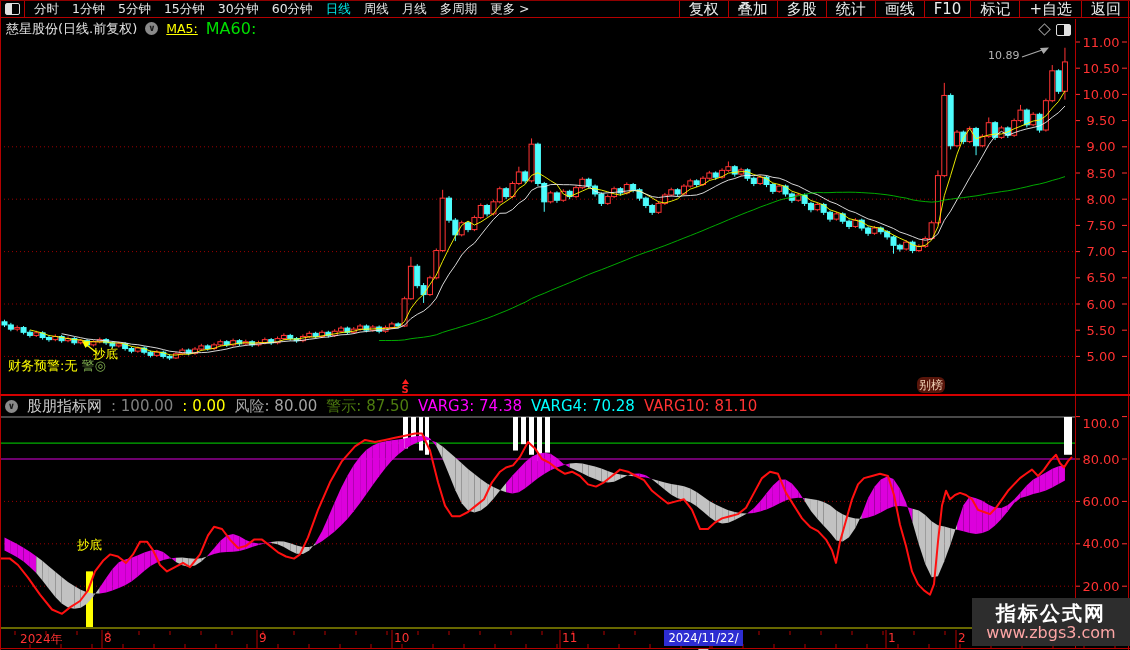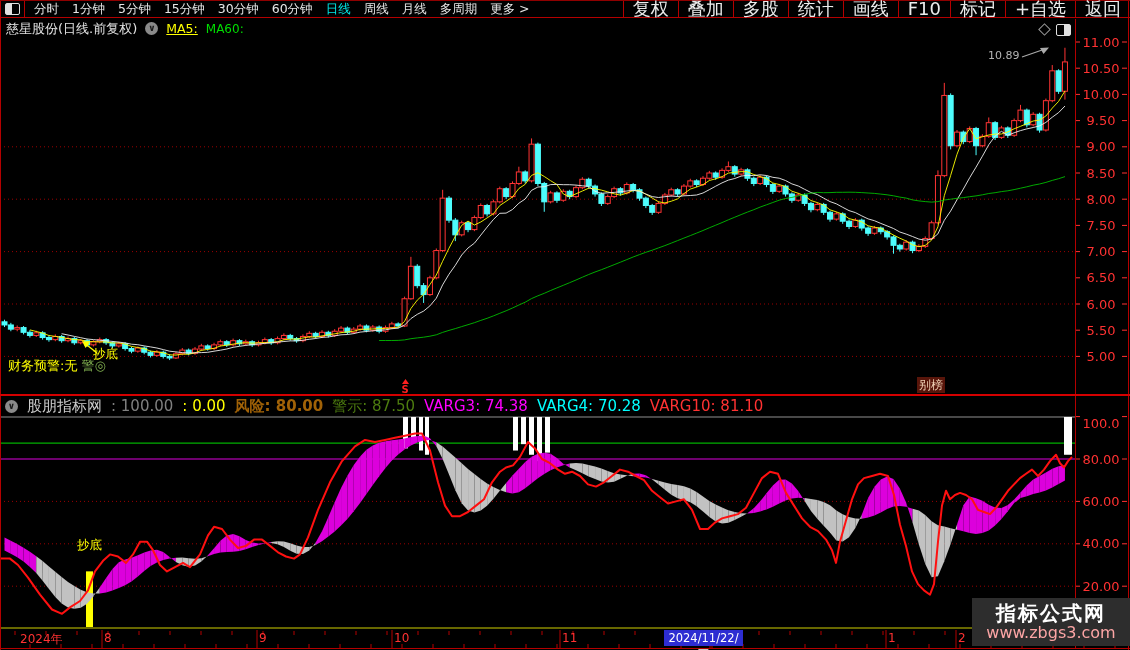--- a/index.html
+++ b/index.html
@@ -9,43 +9,43 @@
   .txt{position:absolute;z-index:3;white-space:nowrap;}
   
   #toolbar{position:absolute;left:0;top:0;width:1130px;height:18px;z-index:4;display:flex;
            align-items:center;border-top:1px solid #8f0000;border-bottom:1px solid #b40000;box-sizing:border-box;text-decoration:underline;}
   #win-icon-cell{width:25px;height:100%;display:flex;align-items:center;justify-content:center;
                  border-right:1px solid #b40000;box-sizing:border-box;}
   #menu{display:flex;gap:13px;padding-left:9px;}
   .menu-item{font-size:12.5px;color:#e6e6e6;line-height:16px;cursor:default;}
   .menu-item.active{color:#00e8e8;}
   #toolbtns{margin-left:auto;display:flex;height:100%;}
-  .tb-btn{font-size:18px;color:#ececec;line-height:16px;padding:0 9px;border-left:1px solid #b40000;
+  .tb-btn{font-size:15px;color:#ececec;line-height:16px;padding:0 9px;border-left:1px solid #b40000;
           display:flex;align-items:center;}
   
   #titlebar{position:absolute;left:6px;top:20px;height:17px;z-index:3;display:flex;gap:8px;align-items:center;}
   #stock-title{font-size:13px;color:#e2e2e2;}
   .ma5{font-size:12.5px;color:#ffff00;text-decoration:underline;}
-  .ma60{font-size:12px;color:#00dd00;}
+  .ma60{font-size:16px;color:#00dd00;}
   .chev{width:13px;height:13px;border-radius:50%;background:#8a8a8a;color:#1a1a1a;font-size:9px;
         line-height:13px;text-align:center;font-weight:bold;}
   
   #indheader{position:absolute;left:5px;top:398px;height:16px;z-index:3;display:flex;gap:9px;align-items:center;}
   .ind-item{font-size:15px;line-height:15px;}
   
   .panel-icon{width:13px;height:10px;border:1.5px solid #e0e0e0;border-radius:2px;position:relative;background:#000;}
   .panel-icon.fill-right::after{content:"";position:absolute;right:0;top:0;bottom:0;width:6px;background:#e0e0e0;}
   .panel-icon.fill-left::after{content:"";position:absolute;left:0;top:0;bottom:0;width:6px;background:#e0e0e0;}
   .diamond{width:7px;height:7px;border:1px solid #9a9a9a;transform:rotate(45deg);}
   
   #fin-warn{left:8px;top:357px;font-size:13px;}
   #fin-warn .y{color:#ffff00;} #fin-warn .g{color:#7fae4e;}
   #chaodi-main{left:93px;top:346px;font-size:12.5px;color:#ffff00;}
   #chaodi-ind{left:77px;top:537px;font-size:12.5px;color:#ffff00;}
-  #biebang{left:917px;top:377px;font-size:12px;color:#eecfb4;background:#58150a;padding:0 2px;line-height:16px;}
+  #biebang{left:917px;top:377px;font-size:12px;color:#eecfb4;background:#58150a;padding:0 2px;line-height:16px;border-radius:6px;}
   #callout{left:988px;top:49px;font-size:11px;color:#b4b4b4;}
   #icon-diamond{left:1040px;top:25px;} #icon-panel-tr{left:1056px;top:24px;}
   
   #axis-strip{position:absolute;left:0;top:630px;width:1130px;height:18px;z-index:3;}
   #axis-year{position:absolute;left:20px;top:1px;font-size:12px;color:#ff3232;}
   .month-label{position:absolute;top:1px;font-size:12px;color:#ff3232;}
   #highlight-date{position:absolute;left:664px;top:0;width:79px;height:16px;background:#2d2dd2;color:#fff;
                   font-size:11.5px;text-align:center;line-height:16px;}
   
   #watermark{position:absolute;left:972px;top:598px;width:158px;height:48px;background:#2d2d2d;z-index:6;
@@ -785,21 +785,21 @@
   </div>
   <div class="txt" id="chaodi-main">抄底</div>
   <div class="txt" id="biebang">别榜</div>
   <div class="txt" id="callout">10.89</div>
 
   <div id="indheader">
     <span class="chev">∨</span>
   <span class="ind-item" style="color: rgb(204, 204, 204);">股朋指标网</span>
       <span class="ind-item" style="color: rgb(128, 128, 128);">: 100.00</span>
       <span class="ind-item" style="color: rgb(255, 255, 0);">: 0.00</span>
-      <span class="ind-item" style="color: #a16207; font-weight: bold;">风险: 80.00</span>
+      <span class="ind-item" style="color: #a3a3a3;">风险: 80.00</span>
       <span class="ind-item" style="color: #4d7c0f;">警示: 87.50</span>
       <span class="ind-item" style="color: rgb(255, 0, 255);">VARG3: 74.38</span>
       <span class="ind-item" style="color: rgb(0, 255, 255);">VARG4: 70.28</span>
       <span class="ind-item" style="color: rgb(255, 50, 50);">VARG10: 81.10</span>
     </div>
   <div class="txt" id="chaodi-ind">抄底</div>
 
   <div id="axis-strip">
     <span id="axis-year">2024年</span>
     <span id="highlight-date" style="left: 664px;">2024/11/22/五</span>

